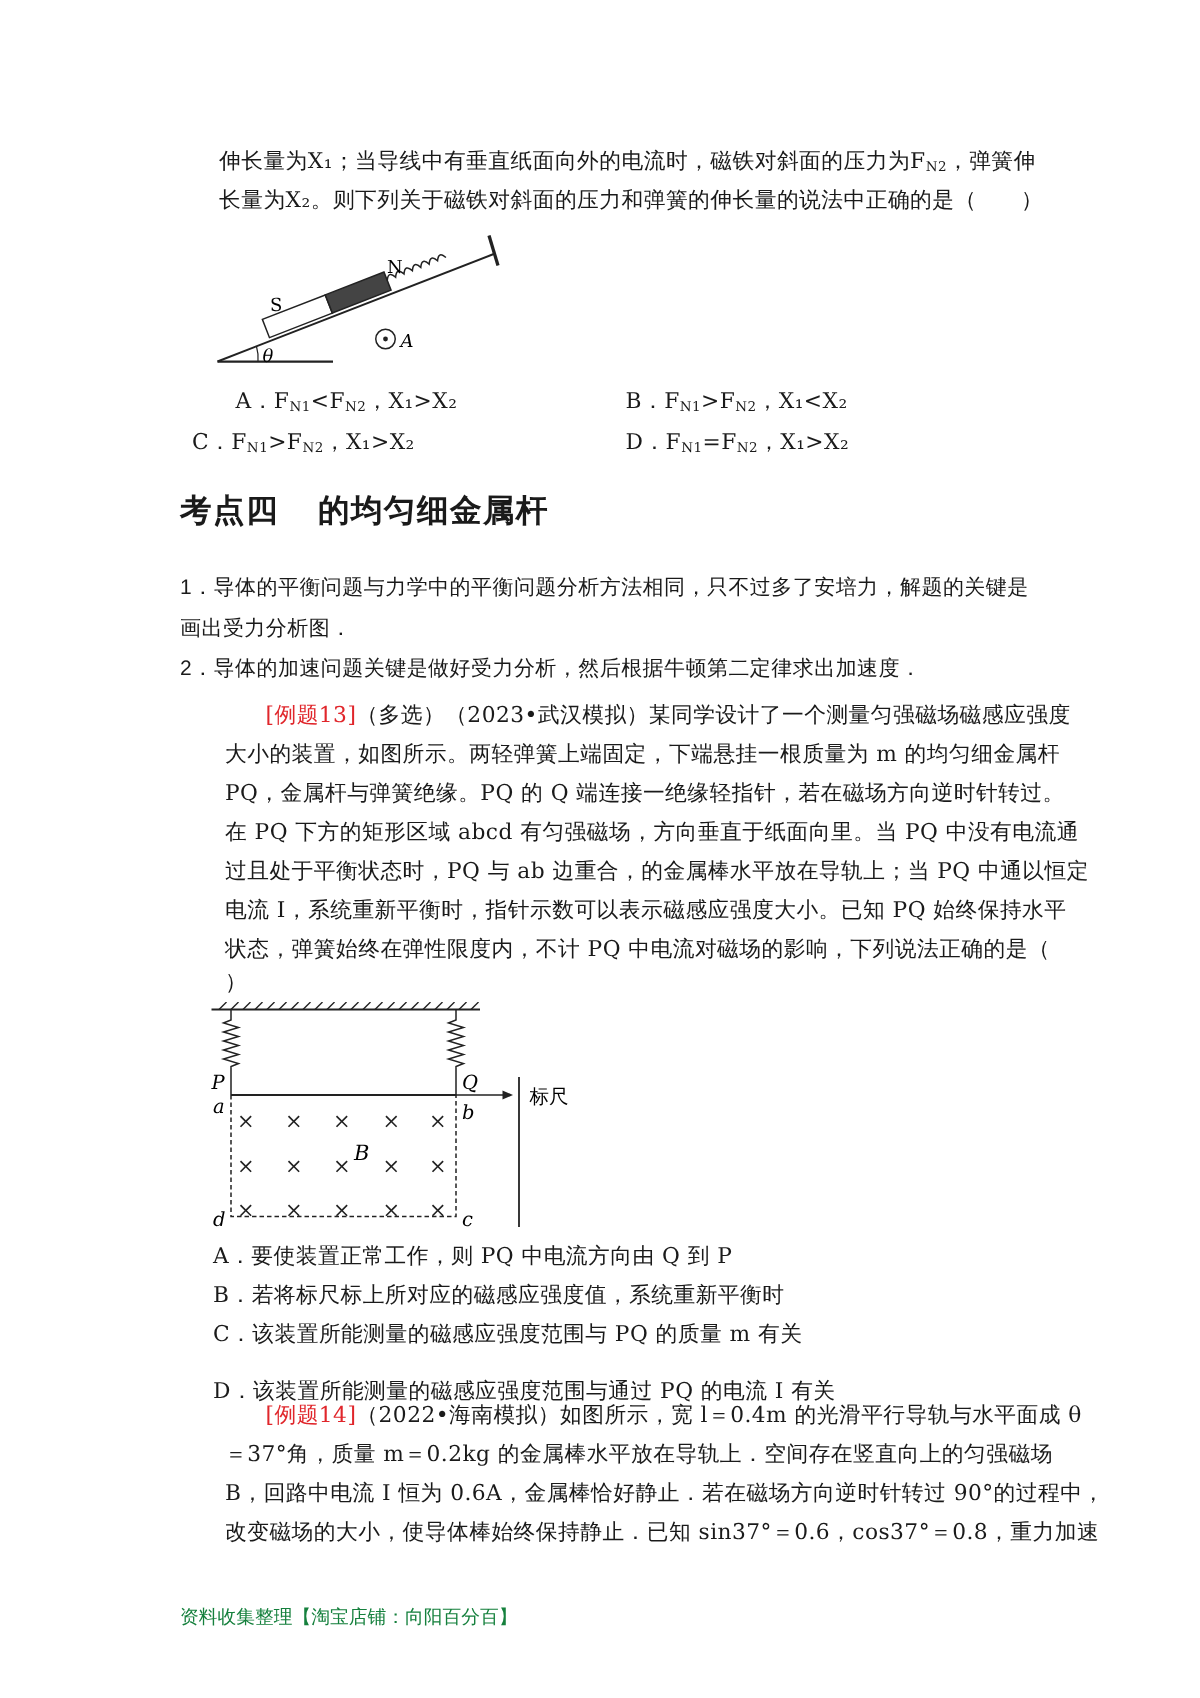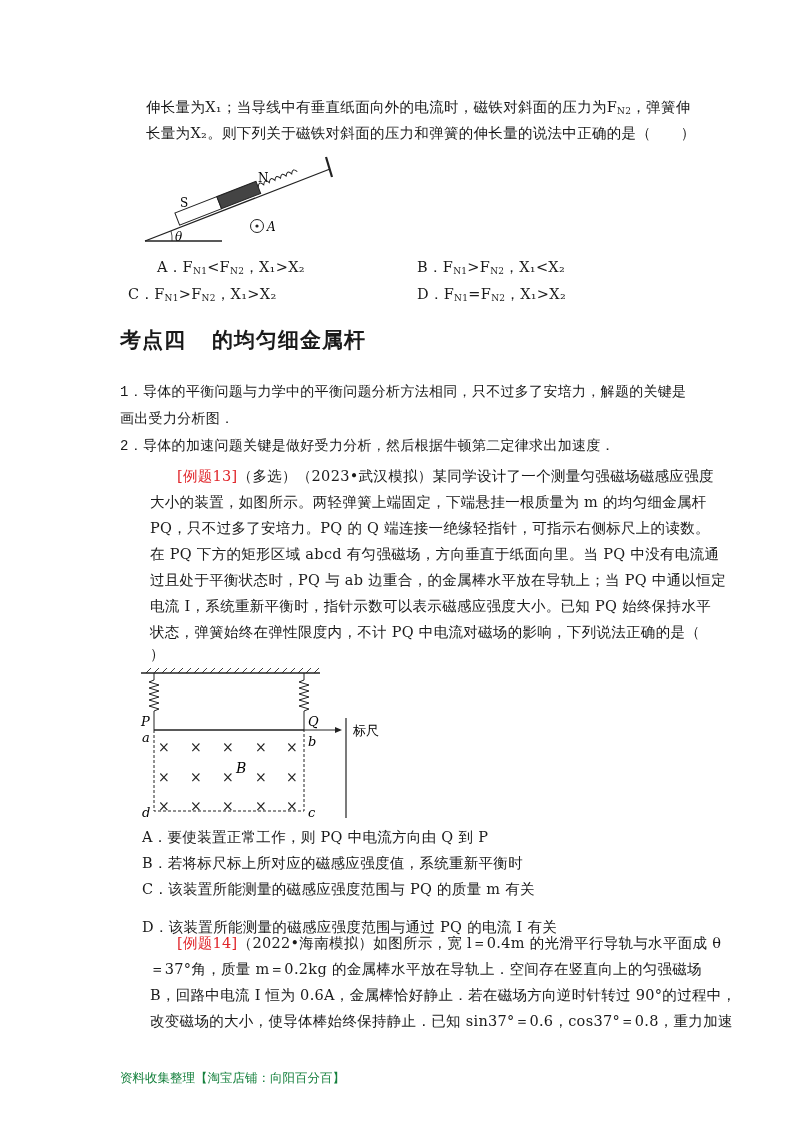--- a/index.html
+++ b/index.html
@@ -4,21 +4,21 @@
 <style>
   html, body { margin: 0; padding: 0; background: #ffffff; }
   body { width: 800px; height: 1132px; position: relative; overflow: hidden;
          font-family: "DejaVu Serif", "Liberation Serif", serif; color: #1a1a1a; }
   .abs { position: absolute; }
   .line { position: absolute; font-size: 14.5px; white-space: nowrap; letter-spacing: 0.3px; }
   .sub { font-size: 9px; vertical-align: -2px; }
   .heading { position: absolute; left: 120px; top: 326px; font-size: 21px; font-weight: bold;
              font-family: "DejaVu Sans", "Liberation Sans", sans-serif; letter-spacing: 1px; }
   .heading .gap { display: inline-block; width: 26px; }
-  .sans { font-family: Liberation Mono, monospace; font-size: 14px; }
+  .sans { font-family: Liberation Sans, sans-serif; font-size: 14px; }
   .tag { color: #e0262b; font-weight: normal; }
   .footer { position: absolute; left: 120px; top: 1070px; font-size: 12.5px; color: #15803d;
             font-family: "DejaVu Sans", "Liberation Sans", sans-serif; }
   svg text { font-family: "DejaVu Serif", "Liberation Serif", serif; }
 </style>
 </head>
 <body>
 
 <div class="line" style="left:146px; top:98px;">
   <span>伸长量为X₁；当导线中有垂直纸面向外的电流时，磁铁对斜面的压力为F</span><span class="sub">N2</span><span>，弹簧伸</span>
@@ -61,21 +61,21 @@
 </div>
 
 <div class="line sans" style="left:120px; top:383px;">1．导体的平衡问题与力学中的平衡问题分析方法相同，只不过多了安培力，解题的关键是</div>
 <div class="line sans" style="left:120px; top:410px;">画出受力分析图．</div>
 <div class="line sans" style="left:120px; top:437px;">2．导体的加速问题关键是做好受力分析，然后根据牛顿第二定律求出加速度．</div>
 
 <div class="line" style="left:177px; top:467px;">
   <span class="tag">[例题13]</span><span>（多选）（2023•武汉模拟）某同学设计了一个测量匀强磁场磁感应强度</span>
 </div>
 <div class="line" style="left:150px; top:493px;">大小的装置，如图所示。两轻弹簧上端固定，下端悬挂一根质量为 m 的均匀细金属杆</div>
-<div class="line" style="left:150px; top:519px;">PQ，只不过多了安培力。PQ 的 Q 端连接一绝缘轻指针，可指示右侧标尺上的读数。</div>
+<div class="line" style="left:150px; top:519px;">PQ，金属杆与弹簧绝缘。PQ 的 Q 端连接一绝缘轻指针，若在磁场方向逆时针转过。</div>
 <div class="line" style="left:150px; top:545px;">在 PQ 下方的矩形区域 abcd 有匀强磁场，方向垂直于纸面向里。当 PQ 中没有电流通</div>
 <div class="line" style="left:150px; top:571px;">过且处于平衡状态时，PQ 与 ab 边重合，的金属棒水平放在导轨上；当 PQ 中通以恒定</div>
 <div class="line" style="left:150px; top:597px;">电流 I，系统重新平衡时，指针示数可以表示磁感应强度大小。已知 PQ 始终保持水平</div>
 <div class="line" style="left:150px; top:623px;">状态，弹簧始终在弹性限度内，不计 PQ 中电流对磁场的影响，下列说法正确的是（</div>
 <div class="line" style="left:150px; top:645px;">）</div>
 
 <svg class="abs" style="left:138px; top:668px;" width="260" height="152" viewBox="0 0 260 152">
   <line x1="3" y1="5" x2="182" y2="5" stroke="#222" stroke-width="1.4"></line>
   <g stroke="#222" stroke-width="0.9">
     <line x1="8" y1="5" x2="13" y2="0"></line>

